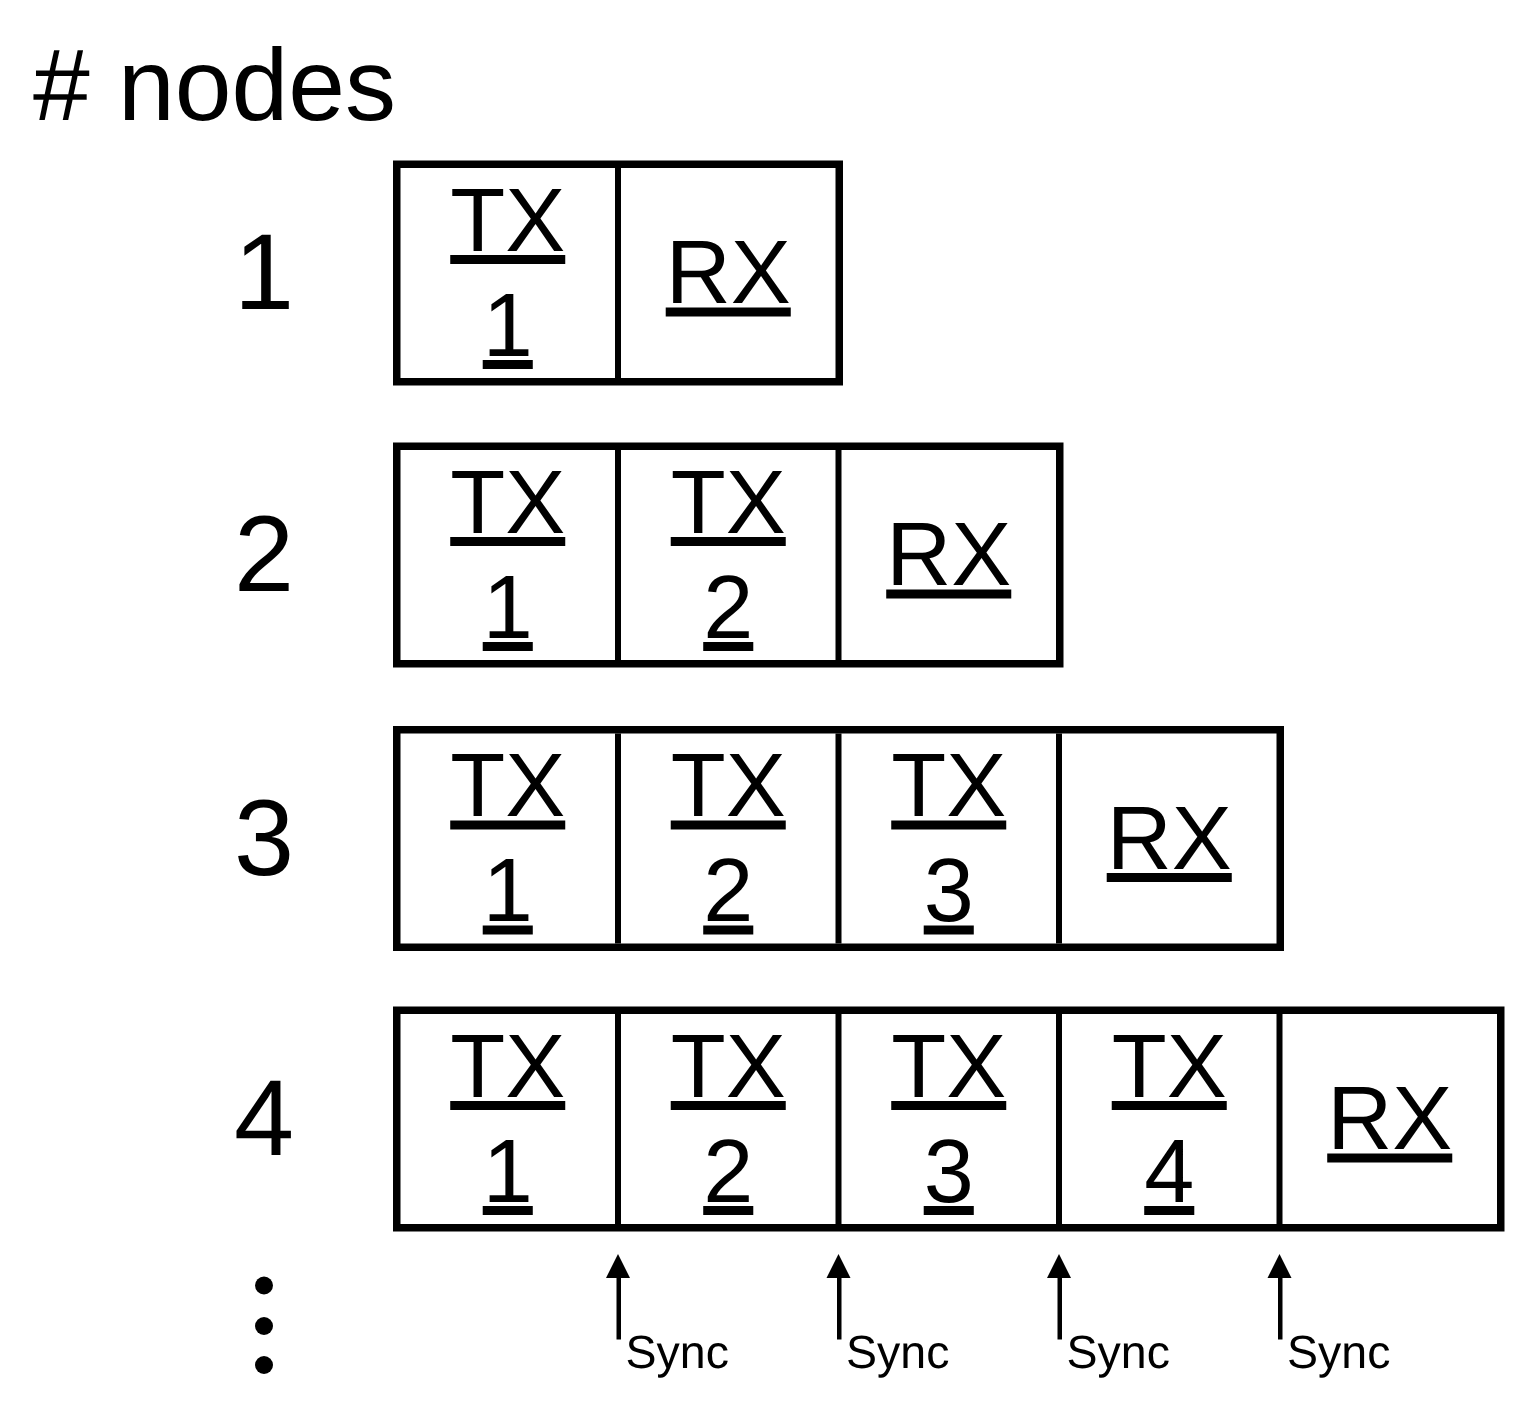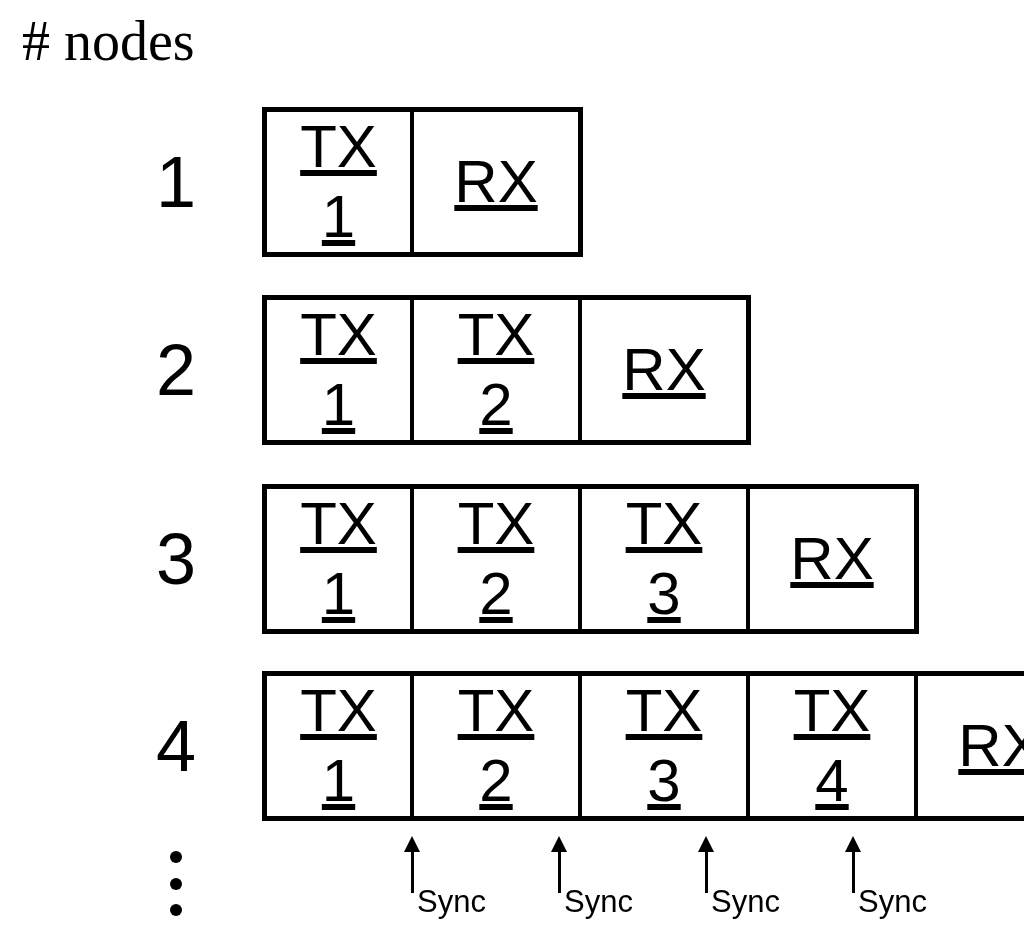--- a/index.html
+++ b/index.html
@@ -6,41 +6,41 @@
   body {
     width: 1024px; height: 941px;
     background: var(--bg, #ffffff);
     color: var(--fg, #000000);
     font-family: "Liberation Sans", sans-serif;
     position: relative; overflow: hidden;
   }
   #canvas { position: absolute; inset: 0; }
 
   .title {
-    position: absolute; left: 22px; top: 8px;
-    font-size: 56px; line-height: 66px; white-space: nowrap; font-family: Liberation Serif, serif;
+    position: absolute; left: 22px; top: 24px;
+    font-size: 68px; line-height: 66px; white-space: nowrap;
   }
 
   .row-label {
     position: absolute; left: 116px; width: 120px;
     display: flex; align-items: center; justify-content: center;
     font-size: 72px;
   }
 
   .slot-row {
     position: absolute; left: 262px;
     display: flex; box-sizing: border-box;
     border: 5px solid var(--fg, #000000);
     background: var(--bg, #ffffff);
     height: 150px;
     text-decoration: underline;
   }
   .slot {
     box-sizing: border-box;
-    width: 168px;
+    width: 147px;
     border-left: 4px solid var(--fg, #000000);
     display: flex; flex-direction: column;
     align-items: center; justify-content: center;
     font-size: 60px; line-height: 70px;
     text-align: center;
   }
   .slot:first-child { width: 143px; border-left: none; }
 
   .sync-line {
     position: absolute; width: 3px; background: var(--fg, #000000);

